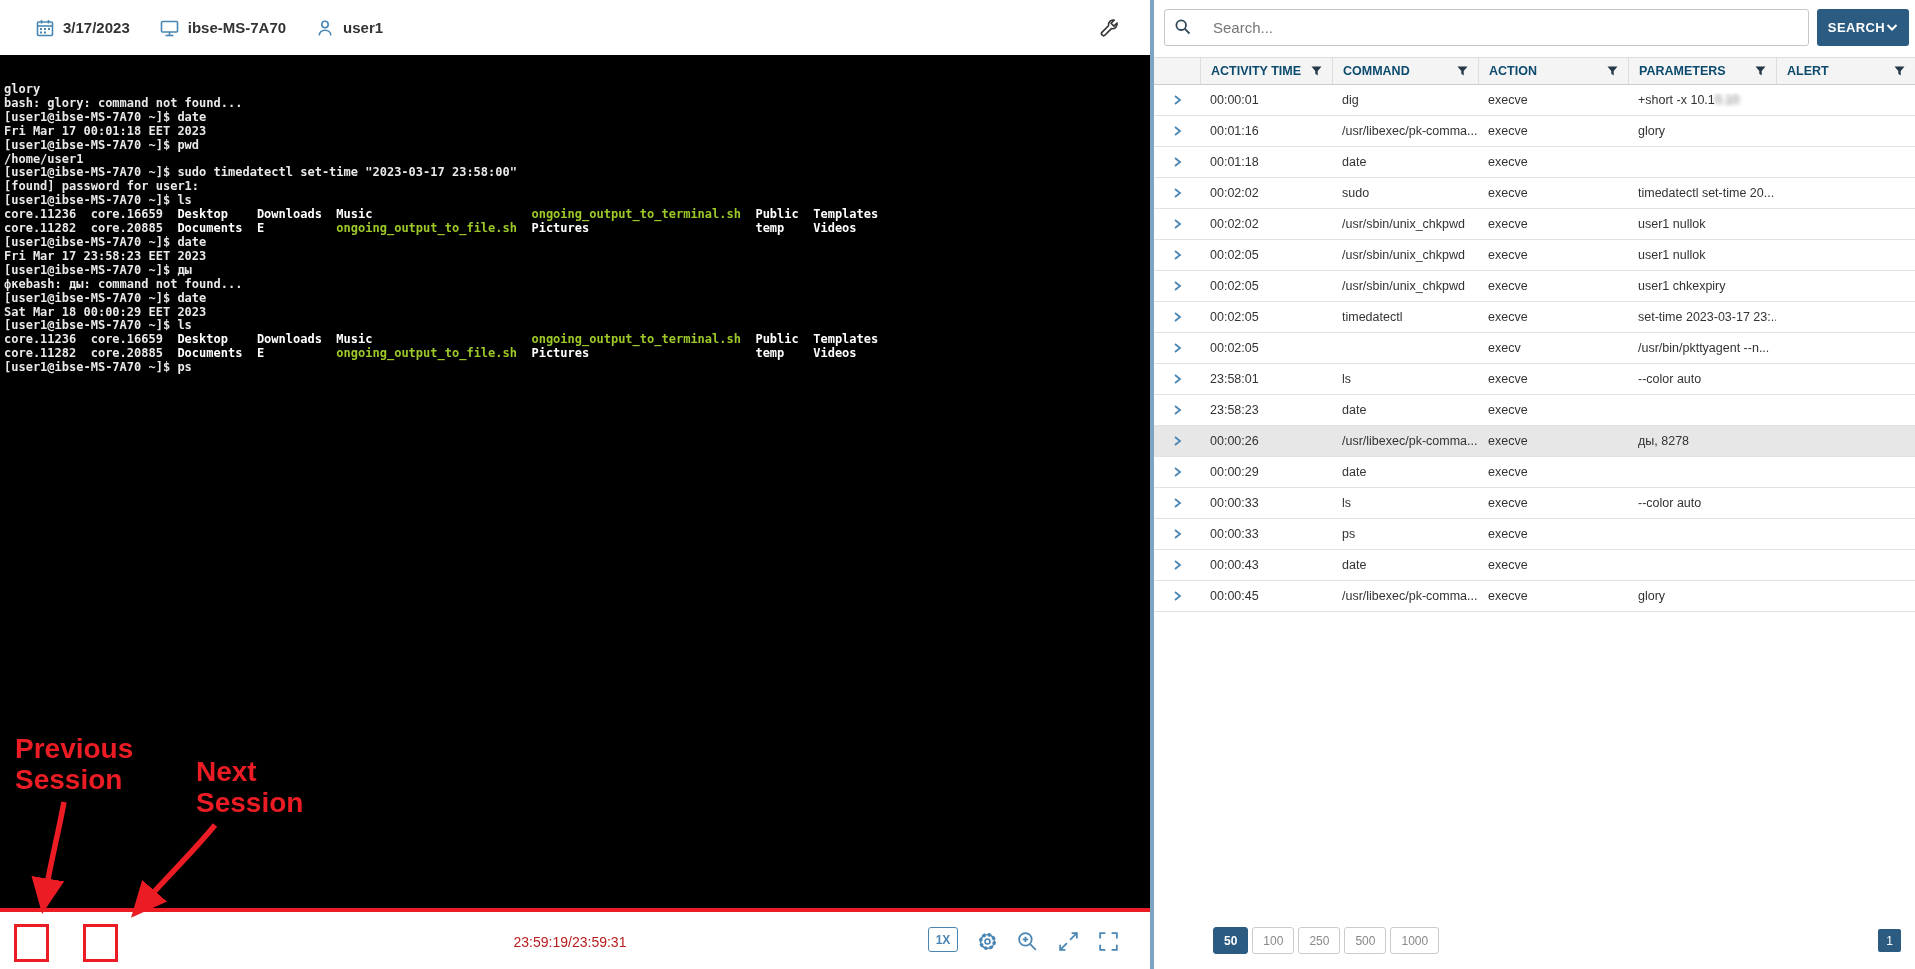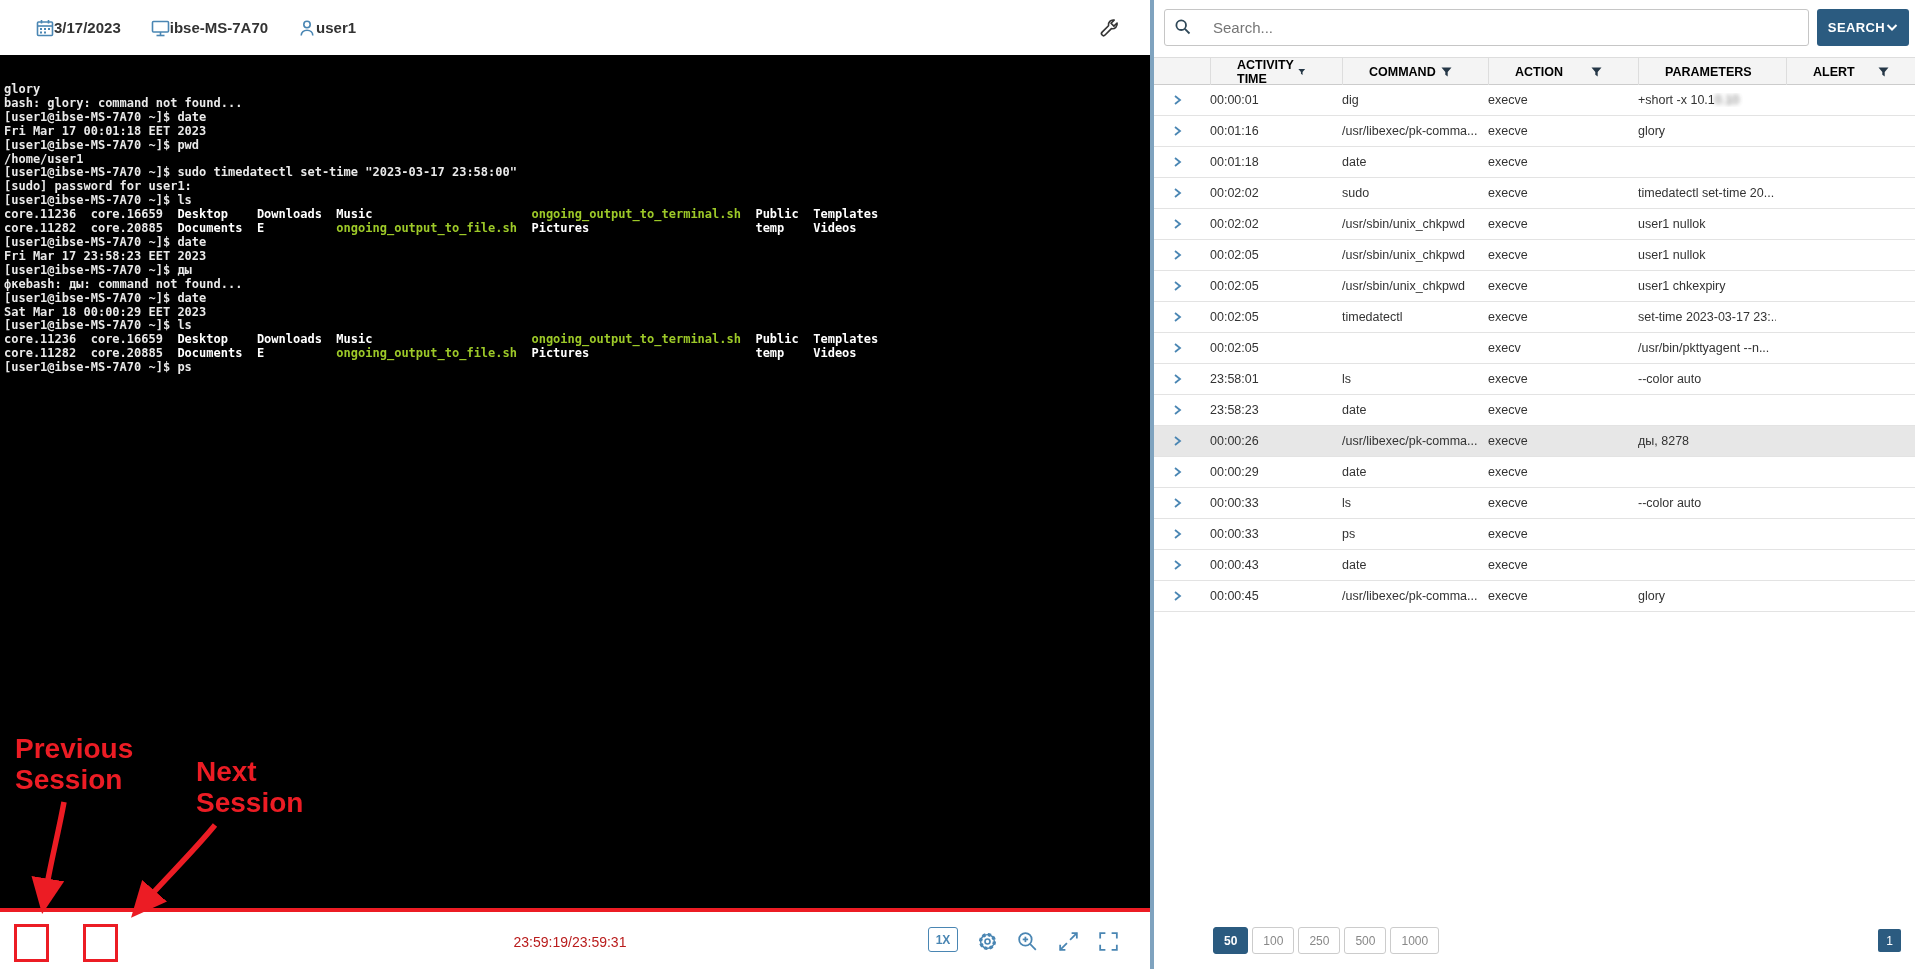--- a/index.html
+++ b/index.html
@@ -1,21 +1,21 @@
 <!DOCTYPE html>
 <html><head>
 <meta charset="utf-8">
 <style>
   html,body{margin:0;padding:0;background:#9a9a9a;}
   #app{position:relative;width:1915px;height:969px;background:#fff;overflow:hidden;
        font-family:"Liberation Sans",sans-serif;}
   
   .topbar{position:absolute;left:0;top:0;width:1150px;height:55px;background:#fff;
           display:flex;align-items:center;padding-left:36px;box-sizing:border-box;gap:30px;}
-  .tb-item{display:flex;align-items:center;color:#333;font-size:15px;font-weight:600;}
+  .tb-item{display:flex;align-items:center;gap:9px;color:#333;font-size:15px;font-weight:600;}
   .tb-item svg{display:block;}
   .wrench{position:absolute;left:1098px;top:15px;width:26px;height:26px;cursor:pointer;}
   
   .terminal{position:absolute;left:0;top:55px;width:1150px;height:853px;background:#000;
             box-sizing:border-box;padding:28px 0 0 4px;}
   .tline{white-space:pre;font-family:"DejaVu Sans Mono",monospace;font-size:12px;
          line-height:13.9px;font-weight:bold;color:#e9e9e9;}
   .c-b{color:#ffffff;} .c-g{color:#9dc928;}
   
   .progress-red{position:absolute;left:0;top:908px;width:1150px;height:4px;background:#ec1c24;}
@@ -38,22 +38,22 @@
         font-family:"Liberation Sans",sans-serif;}
   .searchwrap .mag{position:absolute;left:10px;top:9px;}
   .searchbtn{position:absolute;left:663px;top:9px;width:92px;height:37px;background:#2b5b80;
         border:none;border-radius:3px;color:#fff;font-weight:bold;font-size:13px;
         letter-spacing:.4px;display:flex;align-items:center;justify-content:center;gap:1px;
         cursor:pointer;font-family:"Liberation Sans",sans-serif;}
   
   .theader{position:absolute;left:0;top:57px;width:761px;height:28px;background:#f4f4f4;
         border-top:1px solid #ddd;border-bottom:1px solid #ccc;display:grid;
         grid-template-columns:46px 132px 146px 150px 148px 139px;box-sizing:border-box;}
-  .thcell{display:flex;align-items:center;justify-content:space-between;padding:0 26px;
-        font-size:12.5px;font-weight:bold;color:#000000;border-left:1px solid #ddd;cursor:pointer;margin-left:10px;}
+  .thcell{display:flex;align-items:center;justify-content:space-between;padding:0 10px;
+        font-size:12.5px;font-weight:bold;color:#0c4a6e;border-left:1px solid #ddd;cursor:pointer;}
   .thcell.first{border-left:none;}
   .tbody{position:absolute;left:0;top:85px;width:761px;}
   .trow{display:grid;grid-template-columns:46px 132px 146px 150px 148px 139px;height:30px;
         border-bottom:1px solid #e3e3e3;align-items:center;background:#fff;cursor:pointer;}
   .trow.hl{background:#e7e7e7;}
   .tcell{font-size:12.5px;color:#333;padding:0 10px;white-space:nowrap;overflow:hidden;}
   .chevcell{display:flex;align-items:center;justify-content:center;}
   .blurred{filter:blur(2px);opacity:.75;}
   
   .pager{position:absolute;left:18px;top:927px;display:flex;gap:4px;}
@@ -128,21 +128,21 @@
 
   <div class="terminal">
     <div id="terminal-output">
         <div class="tline"><span>glory</span></div>
         <div class="tline"><span>bash: glory: command not found...</span></div>
         <div class="tline"><span>[user1@ibse-MS-7A70 ~]$ date</span></div>
         <div class="tline"><span>Fri Mar 17 00:01:18 EET 2023</span></div>
         <div class="tline"><span>[user1@ibse-MS-7A70 ~]$ pwd</span></div>
         <div class="tline"><span>/home/user1</span></div>
         <div class="tline"><span>[user1@ibse-MS-7A70 ~]$ sudo timedatectl set-time "2023-03-17 23:58:00"</span></div>
-        <div class="tline"><span>[sudo] password for user1:</span></div>
+        <div class="tline"><span>[found] password for user1:</span></div>
         <div class="tline"><span>[user1@ibse-MS-7A70 ~]$ ls</span></div>
         <div class="tline"><span>core.11236  core.16659  </span><span class="c-b">Desktop</span><span>    </span><span class="c-b">Downloads</span><span>  </span><span class="c-b">Music</span><span>                      </span><span class="c-g">ongoing_output_to_terminal.sh</span><span>  </span><span class="c-b">Public</span><span>  </span><span class="c-b">Templates</span></div>
         <div class="tline"><span>core.11282  core.20885  </span><span class="c-b">Documents</span><span>  </span><span class="c-b">E</span><span>          </span><span class="c-g">ongoing_output_to_file.sh</span><span>  </span><span class="c-b">Pictures</span><span>                       </span><span class="c-b">temp</span><span>    </span><span class="c-b">Videos</span></div>
         <div class="tline"><span>[user1@ibse-MS-7A70 ~]$ date</span></div>
         <div class="tline"><span>Fri Mar 17 23:58:23 EET 2023</span></div>
         <div class="tline"><span>[user1@ibse-MS-7A70 ~]$ ды</span></div>
         <div class="tline"><span>фкеbash: ды: command not found...</span></div>
         <div class="tline"><span>[user1@ibse-MS-7A70 ~]$ date</span></div>
         <div class="tline"><span>Sat Mar 18 00:00:29 EET 2023</span></div>
         <div class="tline"><span>[user1@ibse-MS-7A70 ~]$ ls</span></div>

